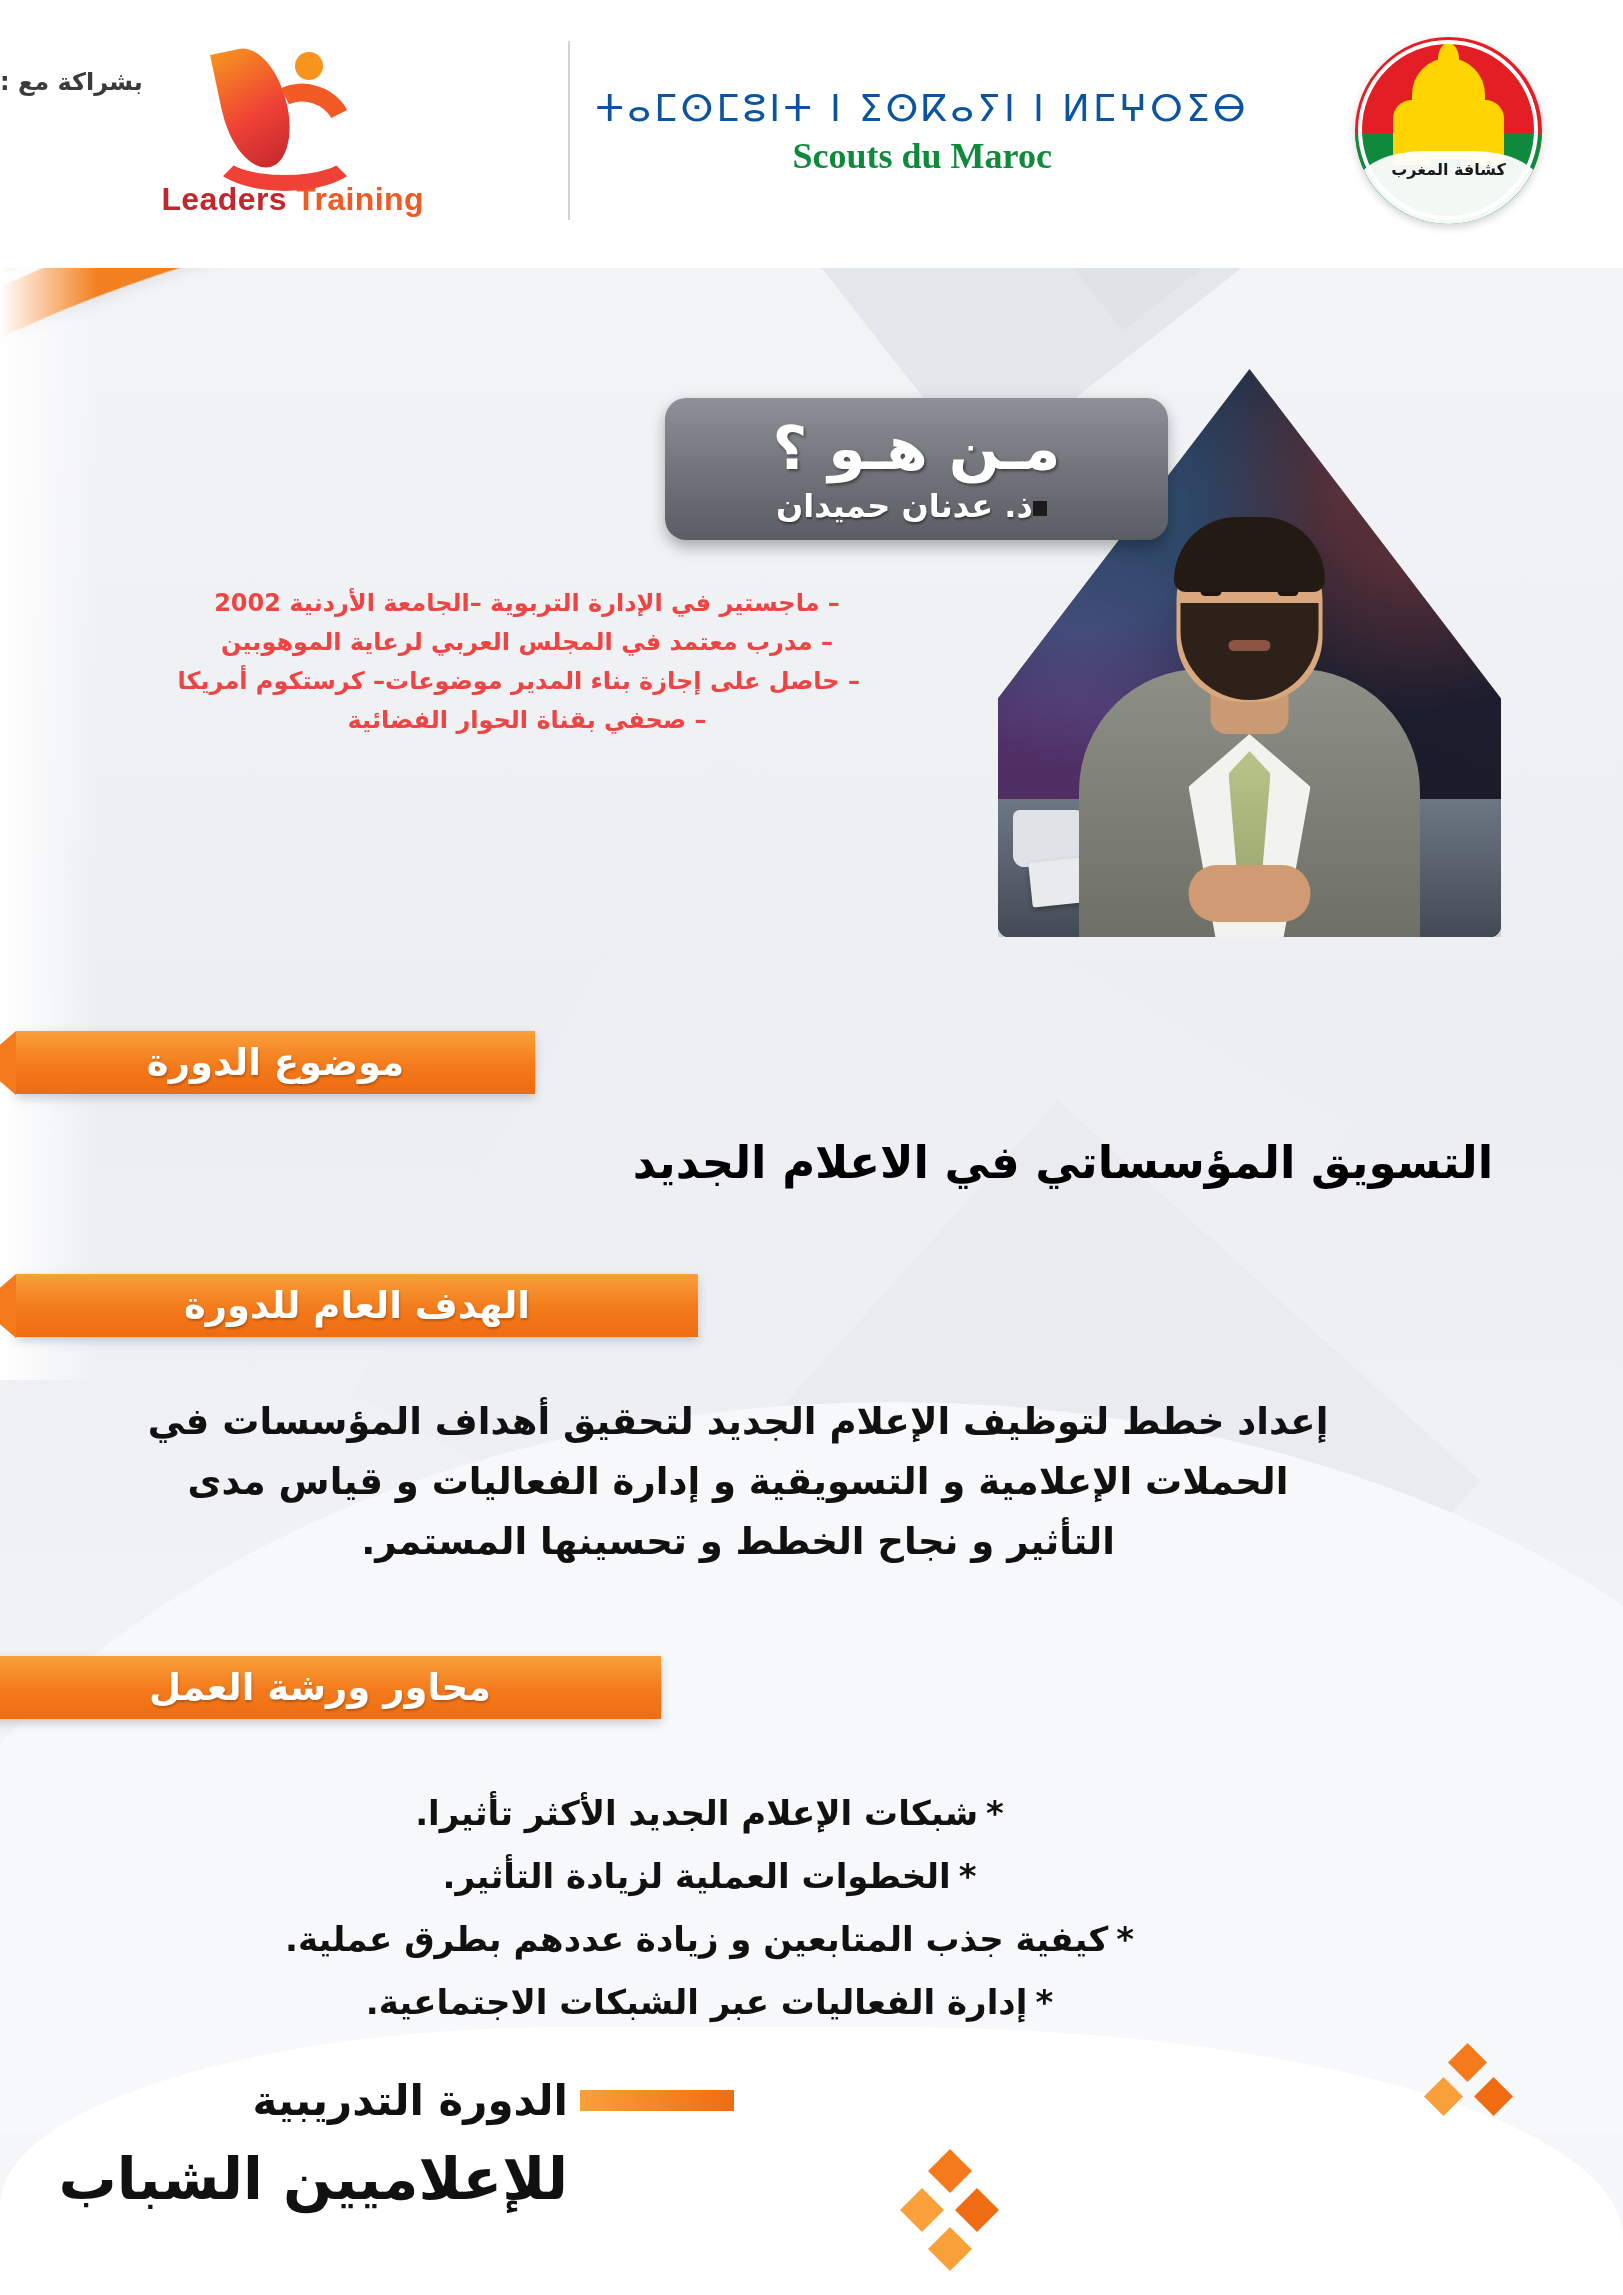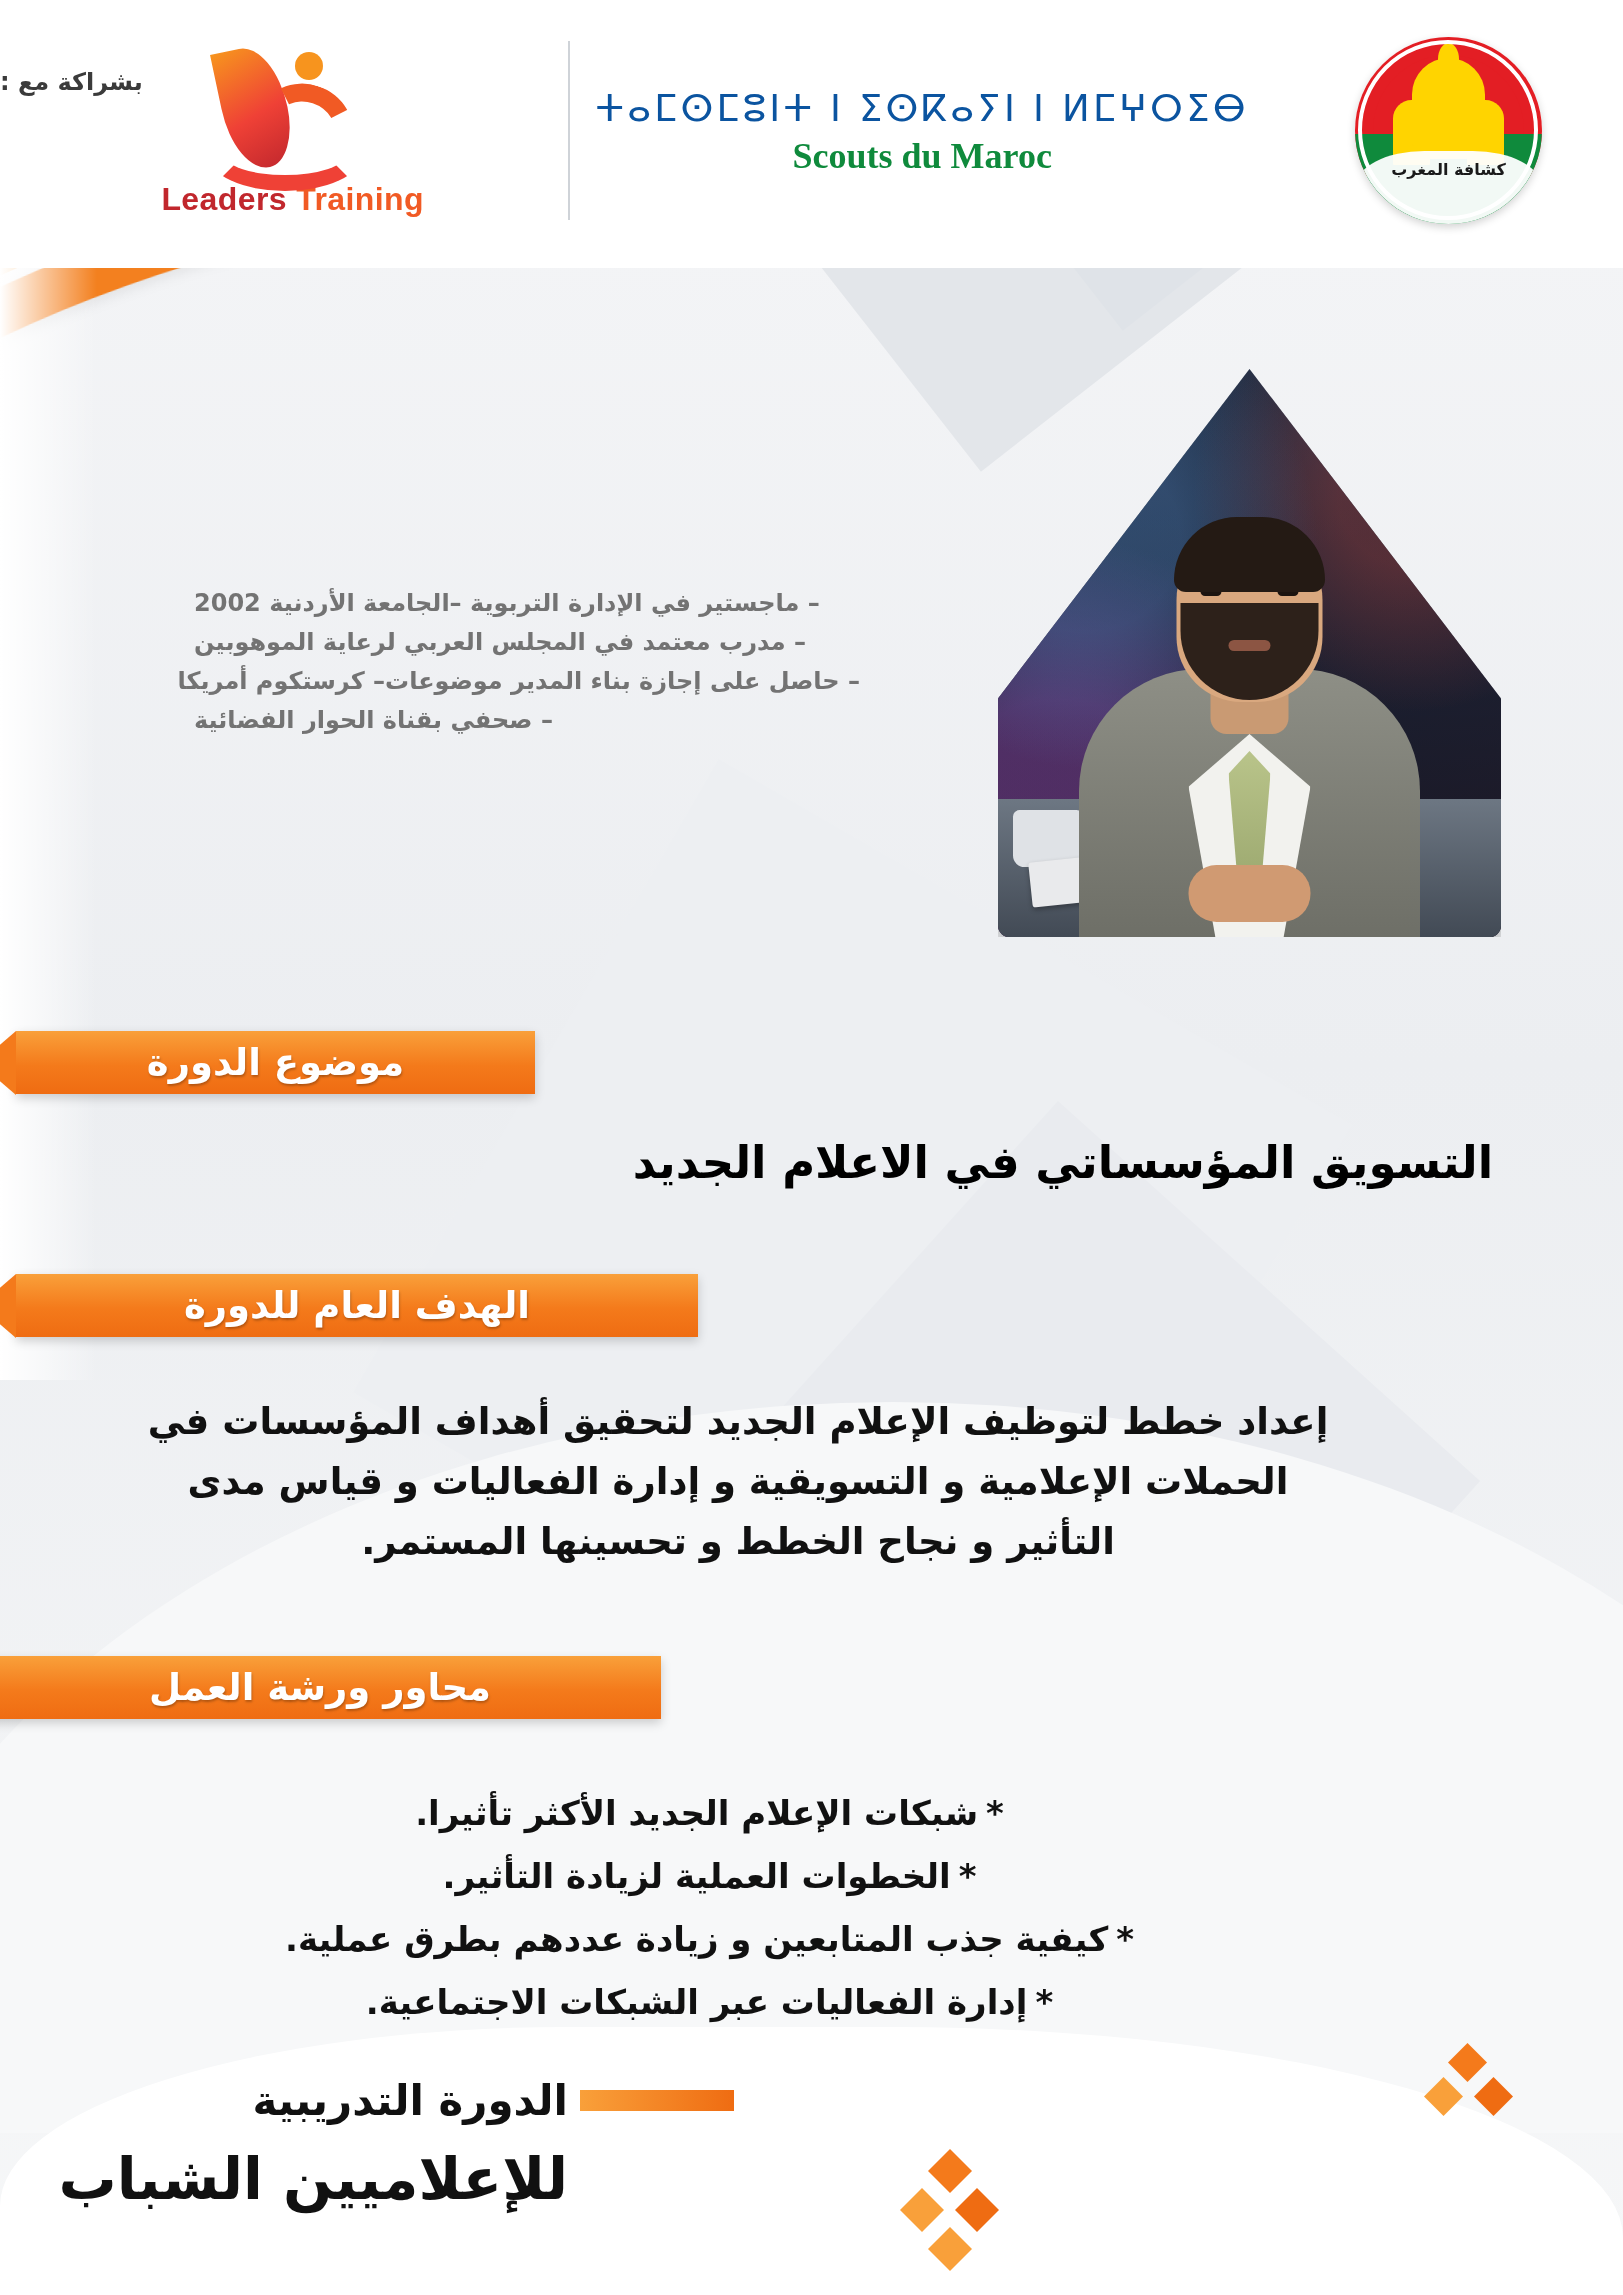--- a/index.html
+++ b/index.html
@@ -439,22 +439,22 @@
     background: #1b1b1b;
     margin-right: 9.7px;
     vertical-align: 1.6px;
   }
 
   .bio {
     position: absolute;
     right: 763px; top: 584px;
     width: 666px;
     z-index: 9;
-    text-align: left;
-    color: #737373;
+    text-align: center;
+    color: #ef4444;
     font-size: 24px;
     line-height: 1.62;
     font-weight: bold;
   }
   .bio div { white-space: nowrap; }
   .bio div.wrap { white-space: normal; }
 
   
   .banner {
     position: absolute;
@@ -647,20 +647,26 @@
       <div class="p-head"></div>
       <div class="p-beard"></div>
       <div class="p-mouth"></div>
       <div class="p-eye l"></div>
       <div class="p-eye r"></div>
       <div class="p-hair"></div>
       <div class="p-hands"></div>
     </div>
   </div>
 
+  <div class="who-plaque">
+    <div class="who-title">مـن هـو ؟</div>
+    <div class="who-name">
+      <span class="sq"></span><span>ذ. عدنان حميدان</span>
+    </div>
+  </div>
 
   <div class="bio">
     <div>– ماجستير في الإدارة التربوية –الجامعة الأردنية 2002</div>
     <div>– مدرب معتمد في المجلس العربي لرعاية الموهوبين</div>
     <div>– حاصل على إجازة بناء  المدير موضوعات– كرستكوم أمريكا</div>
     <div>– صحفي بقناة الحوار الفضائية</div>
   </div>
 
   <div class="banner" id="banner-subject">موضوع الدورة</div>
   <div class="subject-text">التسويق المؤسساتي في الاعلام الجديد</div>

